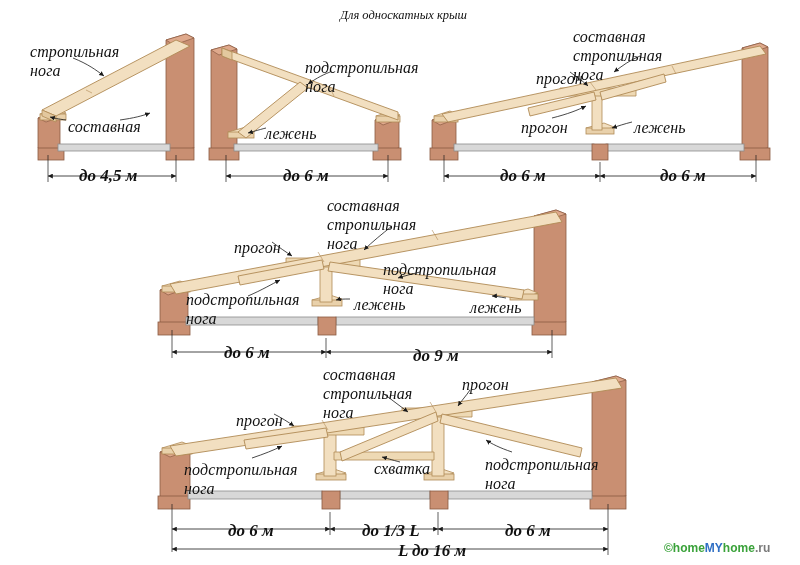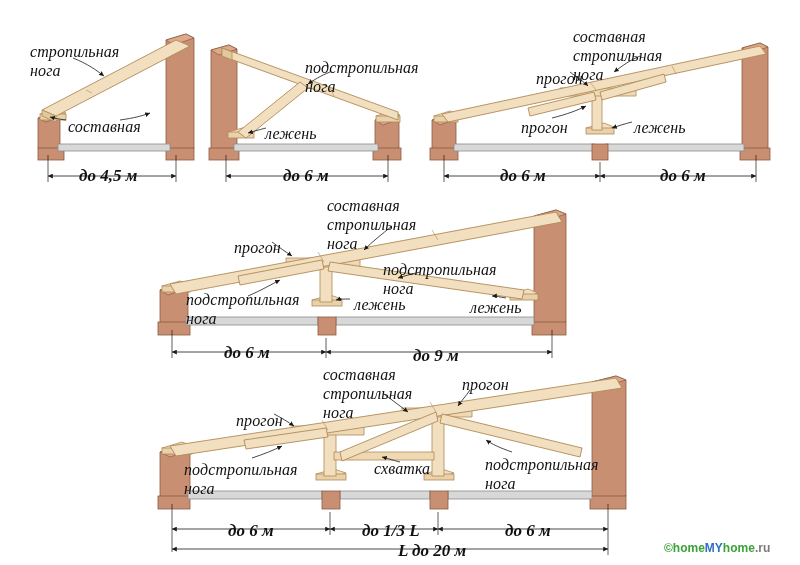--- a/index.html
+++ b/index.html
@@ -267,20 +267,21 @@
       <line x1="438" y1="512" x2="438" y2="535" stroke="#1a1a1a" stroke-width="0.7"></line>
       <line x1="608" y1="504" x2="608" y2="555" stroke="#1a1a1a" stroke-width="0.7"></line>
       <line x1="172" y1="529" x2="330" y2="529" stroke="#1a1a1a" stroke-width="0.8" marker-start="url(#arL)" marker-end="url(#ar)"></line>
       <line x1="330" y1="529" x2="438" y2="529" stroke="#1a1a1a" stroke-width="0.8" marker-start="url(#arL)" marker-end="url(#ar)"></line>
       <line x1="438" y1="529" x2="608" y2="529" stroke="#1a1a1a" stroke-width="0.8" marker-start="url(#arL)" marker-end="url(#ar)"></line>
       <line x1="172" y1="535" x2="172" y2="552" stroke="#1a1a1a" stroke-width="0.7"></line>
       <line x1="172" y1="549" x2="608" y2="549" stroke="#1a1a1a" stroke-width="0.8" marker-start="url(#arL)" marker-end="url(#ar)"></line>
     </g>
   </svg>
 
+  <div class="title" style="left:340px;top:8px;">Для односкатных крыш</div>
 
   <div class="lbl" style="left:30px;top:42px;">стропильная
 нога</div>
   <div class="lbl" style="left:68px;top:117px;">составная</div>
   <div class="dim" style="left:79px;top:166px;">до 4,5 м</div>
 
   <div class="lbl" style="left:305px;top:58px;">подстропильная
 нога</div>
   <div class="lbl" style="left:265px;top:124px;">лежень</div>
   <div class="dim" style="left:283px;top:166px;">до 6 м</div>
@@ -313,19 +314,19 @@
   <div class="lbl" style="left:462px;top:375px;">прогон</div>
   <div class="lbl" style="left:236px;top:411px;">прогон</div>
   <div class="lbl" style="left:184px;top:460px;">подстропильная
 нога</div>
   <div class="lbl" style="left:374px;top:459px;">схватка</div>
   <div class="lbl" style="left:485px;top:455px;">подстропильная
 нога</div>
   <div class="dim" style="left:228px;top:521px;">до 6 м</div>
   <div class="dim" style="left:362px;top:521px;">до 1/3 L</div>
   <div class="dim" style="left:505px;top:521px;">до 6 м</div>
-  <div class="dim" style="left:398px;top:541px;">L до 20 м</div>
+  <div class="dim" style="left:398px;top:541px;">L до 16 м</div>
 
   <div class="wm" style="left:664px;top:541px;">
     <span class="c">©</span><span class="c">home</span><span class="b">MY</span><span class="c">home</span><span class="g">.ru</span>
   </div>
 
 </div>
 
 </body></html>

